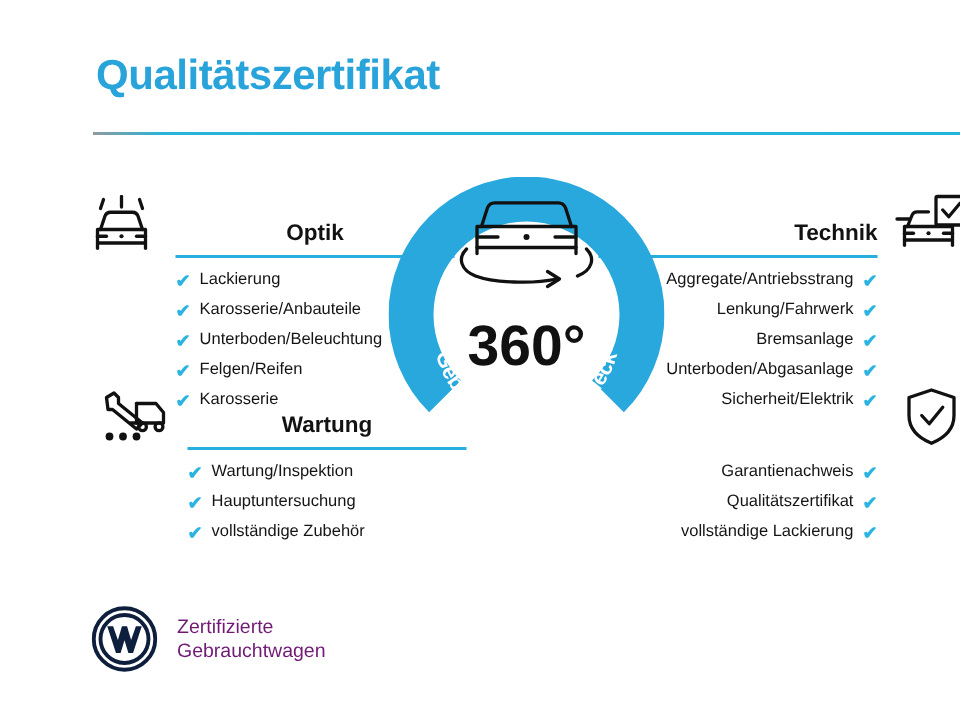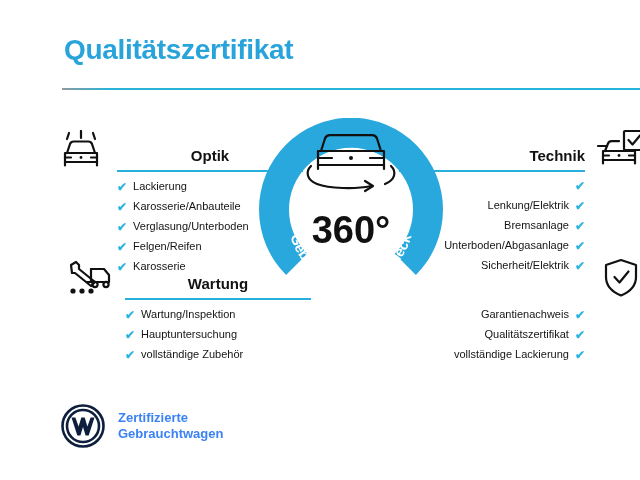--- a/index.html
+++ b/index.html
@@ -154,22 +154,22 @@
     position: absolute;
     left: 30px;
     top: 404px;
     display: flex;
     align-items: center;
   }
   .vw-mark { width: 44px; height: 44px; flex: 0 0 44px; }
   .footer-text {
     margin-left: 13px;
     font-size: 13px;
-    font-weight: bold;
-    color: #3b82f6;
+    font-weight: normal;
+    color: #701a75;
     line-height: 16px;
   }
   .footer-text div { white-space: nowrap; }
 </style>
 </head>
 <body>
 
 <div id="page">
 
   <div class="page-title">Qualitätszertifikat</div>
@@ -200,21 +200,21 @@
       <li>
           <span class="tick">✔</span>
           <span>Lackierung</span>
         </li>
       <li>
           <span class="tick">✔</span>
           <span>Karosserie/Anbauteile</span>
         </li>
       <li>
           <span class="tick">✔</span>
-          <span>Verglasung/Unterboden</span>
+          <span>Unterboden/Beleuchtung</span>
         </li>
       <li>
           <span class="tick">✔</span>
           <span>Felgen/Reifen</span>
         </li>
       <li>
           <span class="tick">✔</span>
           <span>Karosserie</span>
         </li>
     </ul>
@@ -272,24 +272,25 @@
         </svg>
       </div>
       <div class="sec-title-wrap">
         <div class="sec-title">Technik</div>
         <div class="sec-rule"></div>
       </div>
     </div>
     <ul class="sec-list">
       <li>
           <span class="tick">✔</span>
-        </li>
-      <li>
-          <span class="tick">✔</span>
-          <span>Lenkung/Elektrik</span>
+          <span>Aggregate/Antriebsstrang</span>
+        </li>
+      <li>
+          <span class="tick">✔</span>
+          <span>Lenkung/Fahrwerk</span>
         </li>
       <li>
           <span class="tick">✔</span>
           <span>Bremsanlage</span>
         </li>
       <li>
           <span class="tick">✔</span>
           <span>Unterboden/Abgasanlage</span>
         </li>
       <li>

